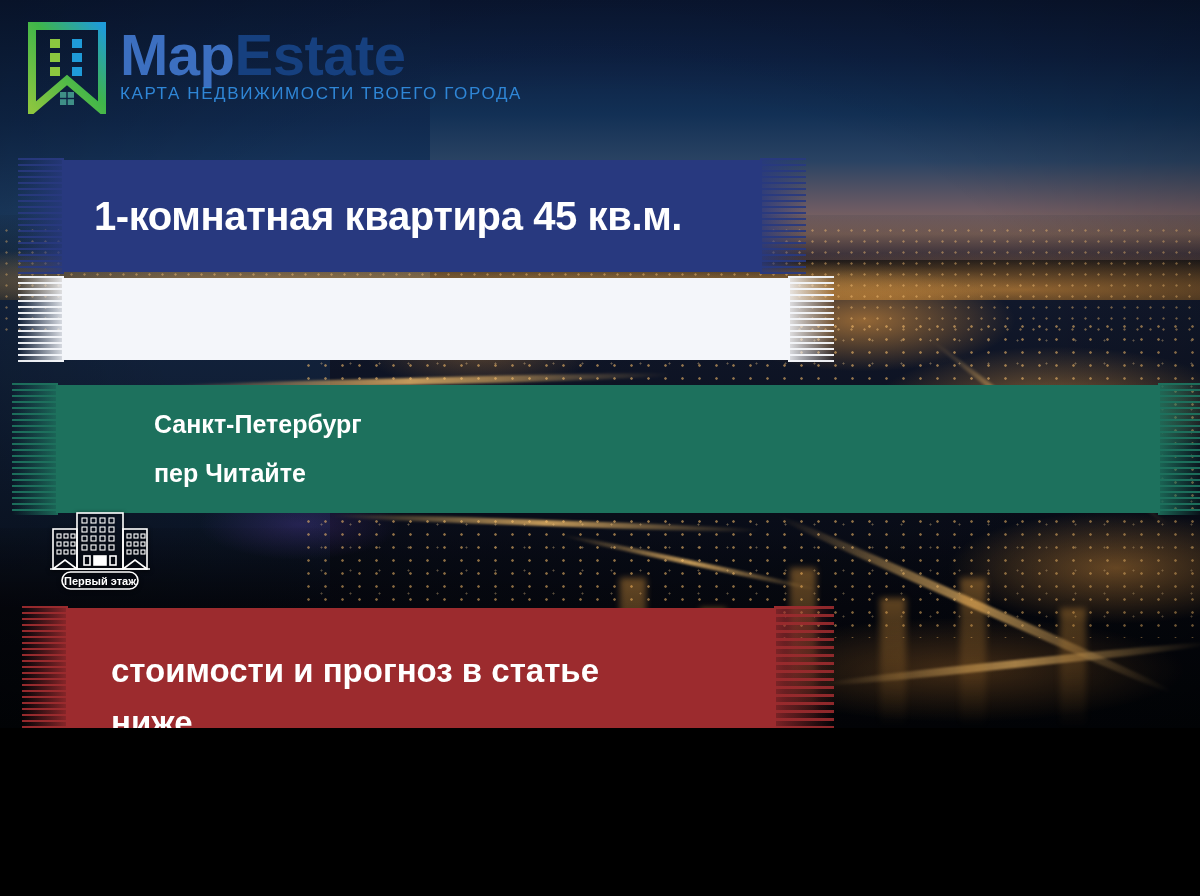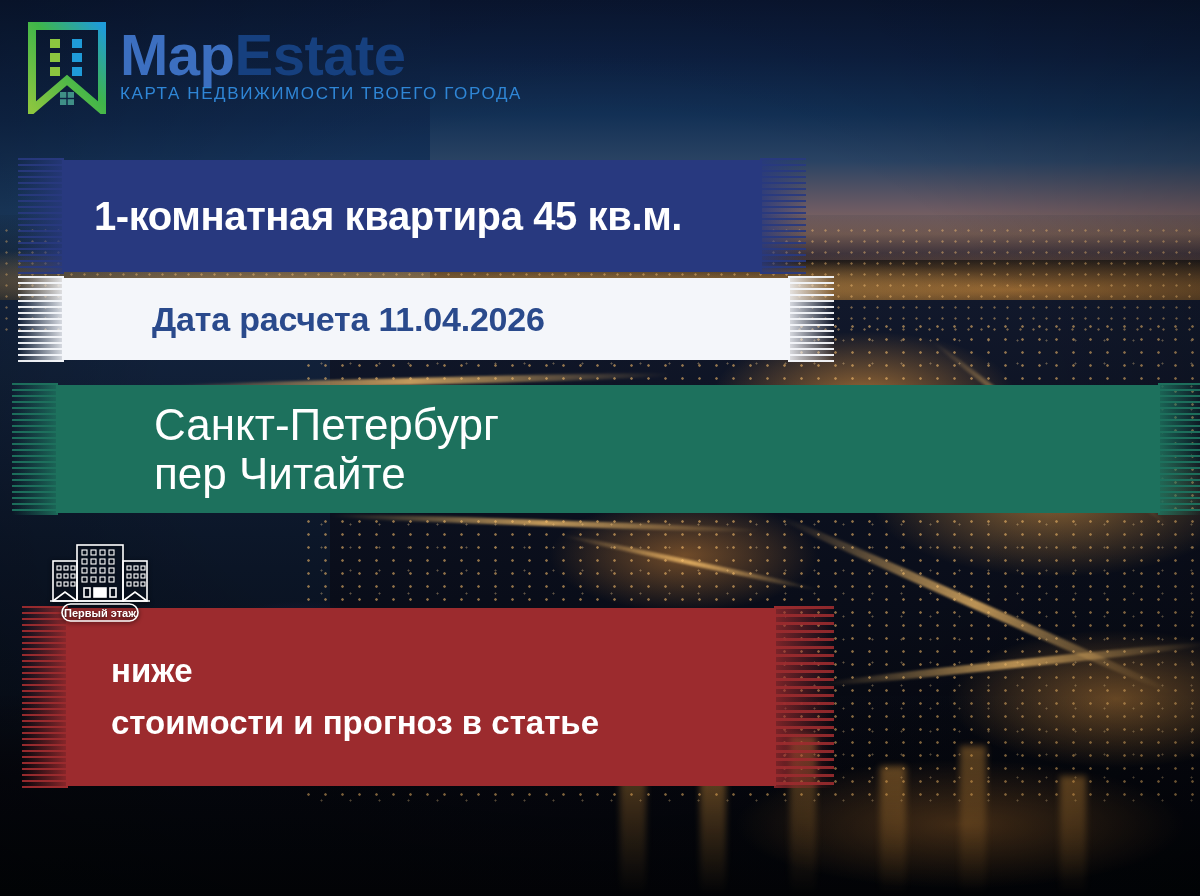--- a/index.html
+++ b/index.html
@@ -8,21 +8,21 @@
     padding: 0;
     background: #000;
   }
   body {
     font-family: "Liberation Sans", sans-serif;
   }
 
   .poster {
     position: relative;
     width: 1200px;
-    height: 896px;
+    height: 728px;
     overflow: hidden;
     background: #06080f;
   }
 
   
   .bg {
     position: absolute;
     inset: 0;
     overflow: hidden;
   }
@@ -281,38 +281,38 @@
   }
   .date-line {
     color: #2a4a8c;
     font-size: 34px;
     font-weight: 700;
     letter-spacing: -0.2px;
     padding-left: 90px;
   }
   .place {
     color: #ffffff;
-    font-size: 44px;
-    font-weight: 400;
+    font-size: 25px;
+    font-weight: 700;
     padding-left: 98px;
     line-height: 49px;
   }
   .cta {
     color: #ffffff;
     font-size: 33px;
     font-weight: 700;
     padding-left: 45px;
     line-height: 52px;
   }
 
   
   .watermark {
     position: absolute;
     left: 48px;
-    top: 528px;
+    top: 496px;
     width: 104px;
     z-index: 25;
     filter: drop-shadow(0 1px 2px rgba(0,0,0,.8));
   }
   .watermark svg { display: block; width: 100%; height: auto; }
 </style>
 </head>
 <body>
 
 <div class="poster">
@@ -382,21 +382,20 @@
       <div class="edge edge-l"></div>
       <div class="edge edge-r"></div>
       <div class="headline">1-комнатная квартира 45 кв.м.</div>
     </div>
   </div>
 
   <div class="band band-white">
     <div class="band-inner">
       <div class="edge edge-l"></div>
       <div class="edge edge-r"></div>
-      <div class="date-line">Дата расчета 11.04.2026</div>
     </div>
   </div>
 
   <div class="band band-green">
     <div class="band-inner">
       <div class="edge edge-l"></div>
       <div class="edge edge-r"></div>
       <div class="place">Санкт-Петербург</div>
       <div class="place">пер Читайте</div>
     </div>
@@ -467,18 +466,18 @@
 
       <rect x="14" y="76" width="76" height="17" rx="8.5" ry="8.5" fill="none" stroke="#ffffff" stroke-width="1.6"></rect>
       <text x="52" y="88.5" text-anchor="middle" fill="#ffffff" font-family="Liberation Sans, sans-serif" font-size="11" font-weight="700">Первый этаж</text>
     </svg>
   </div>
 
   <div class="band band-red">
     <div class="band-inner">
       <div class="edge edge-l"></div>
       <div class="edge edge-r"></div>
+      <div class="cta">стоимости и прогноз в статье</div>
       <div class="cta">ниже</div>
-      <div class="cta">стоимости и прогноз в статье</div>
     </div>
   </div>
 
 </div>
 
 </body></html>

